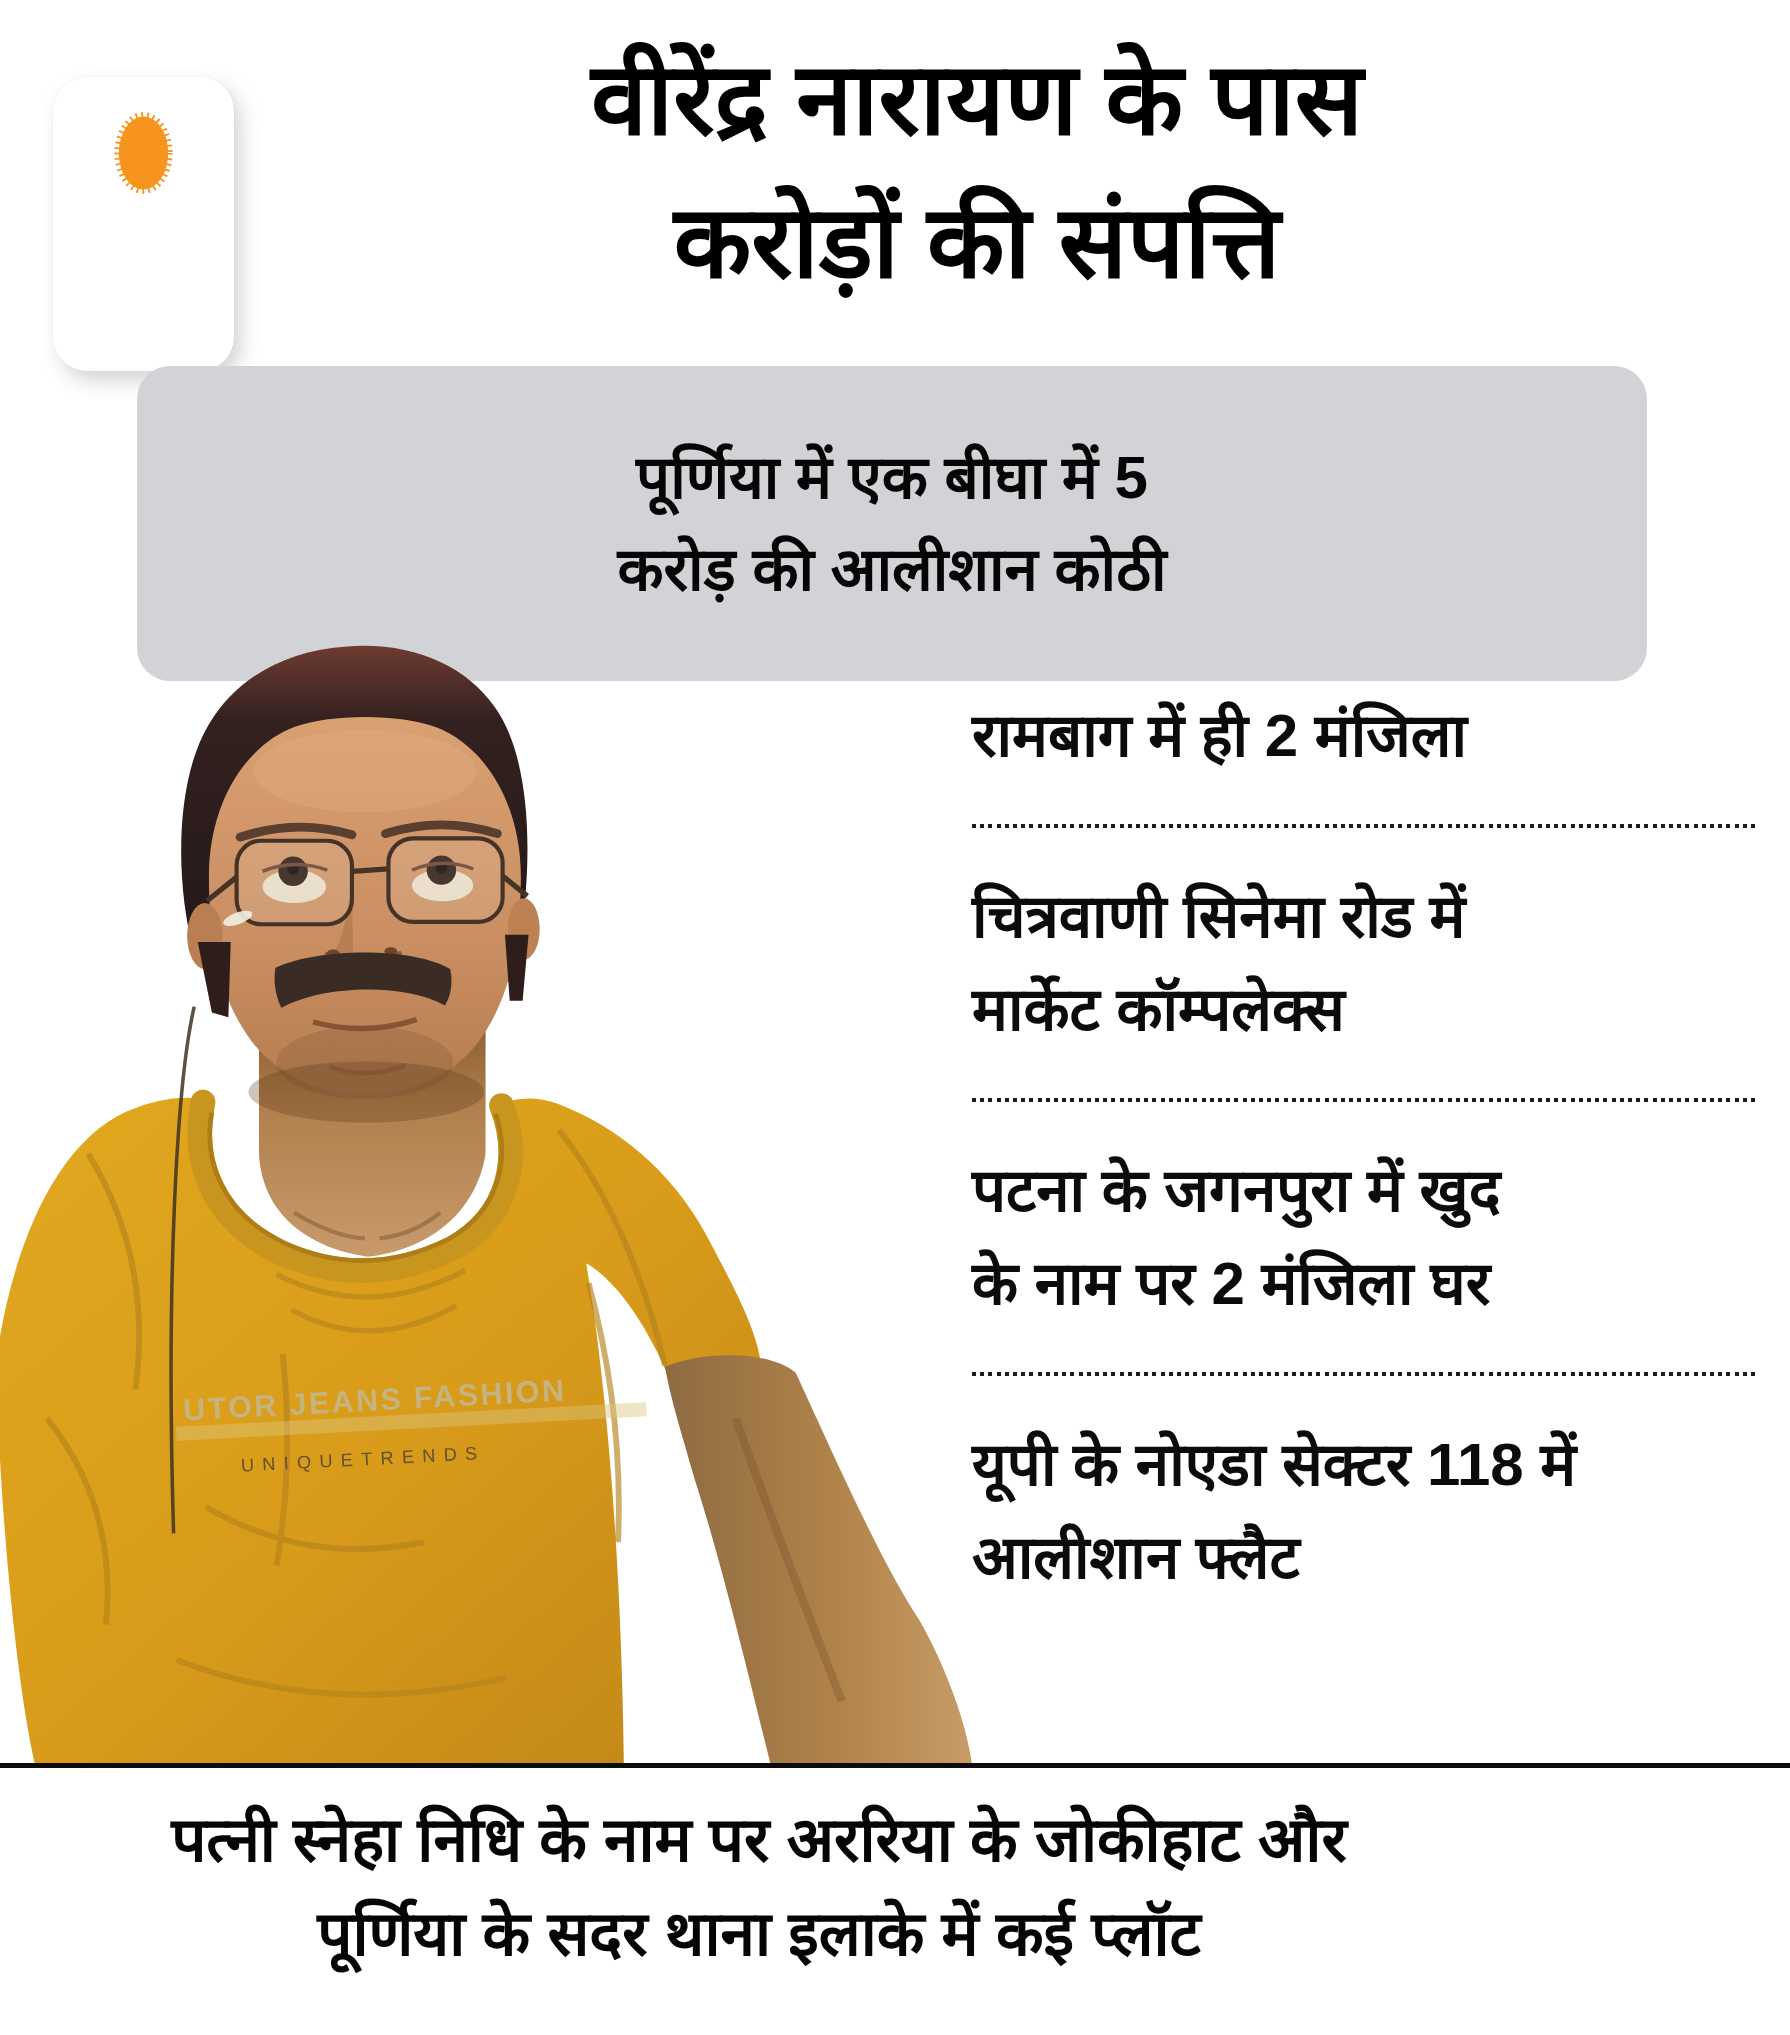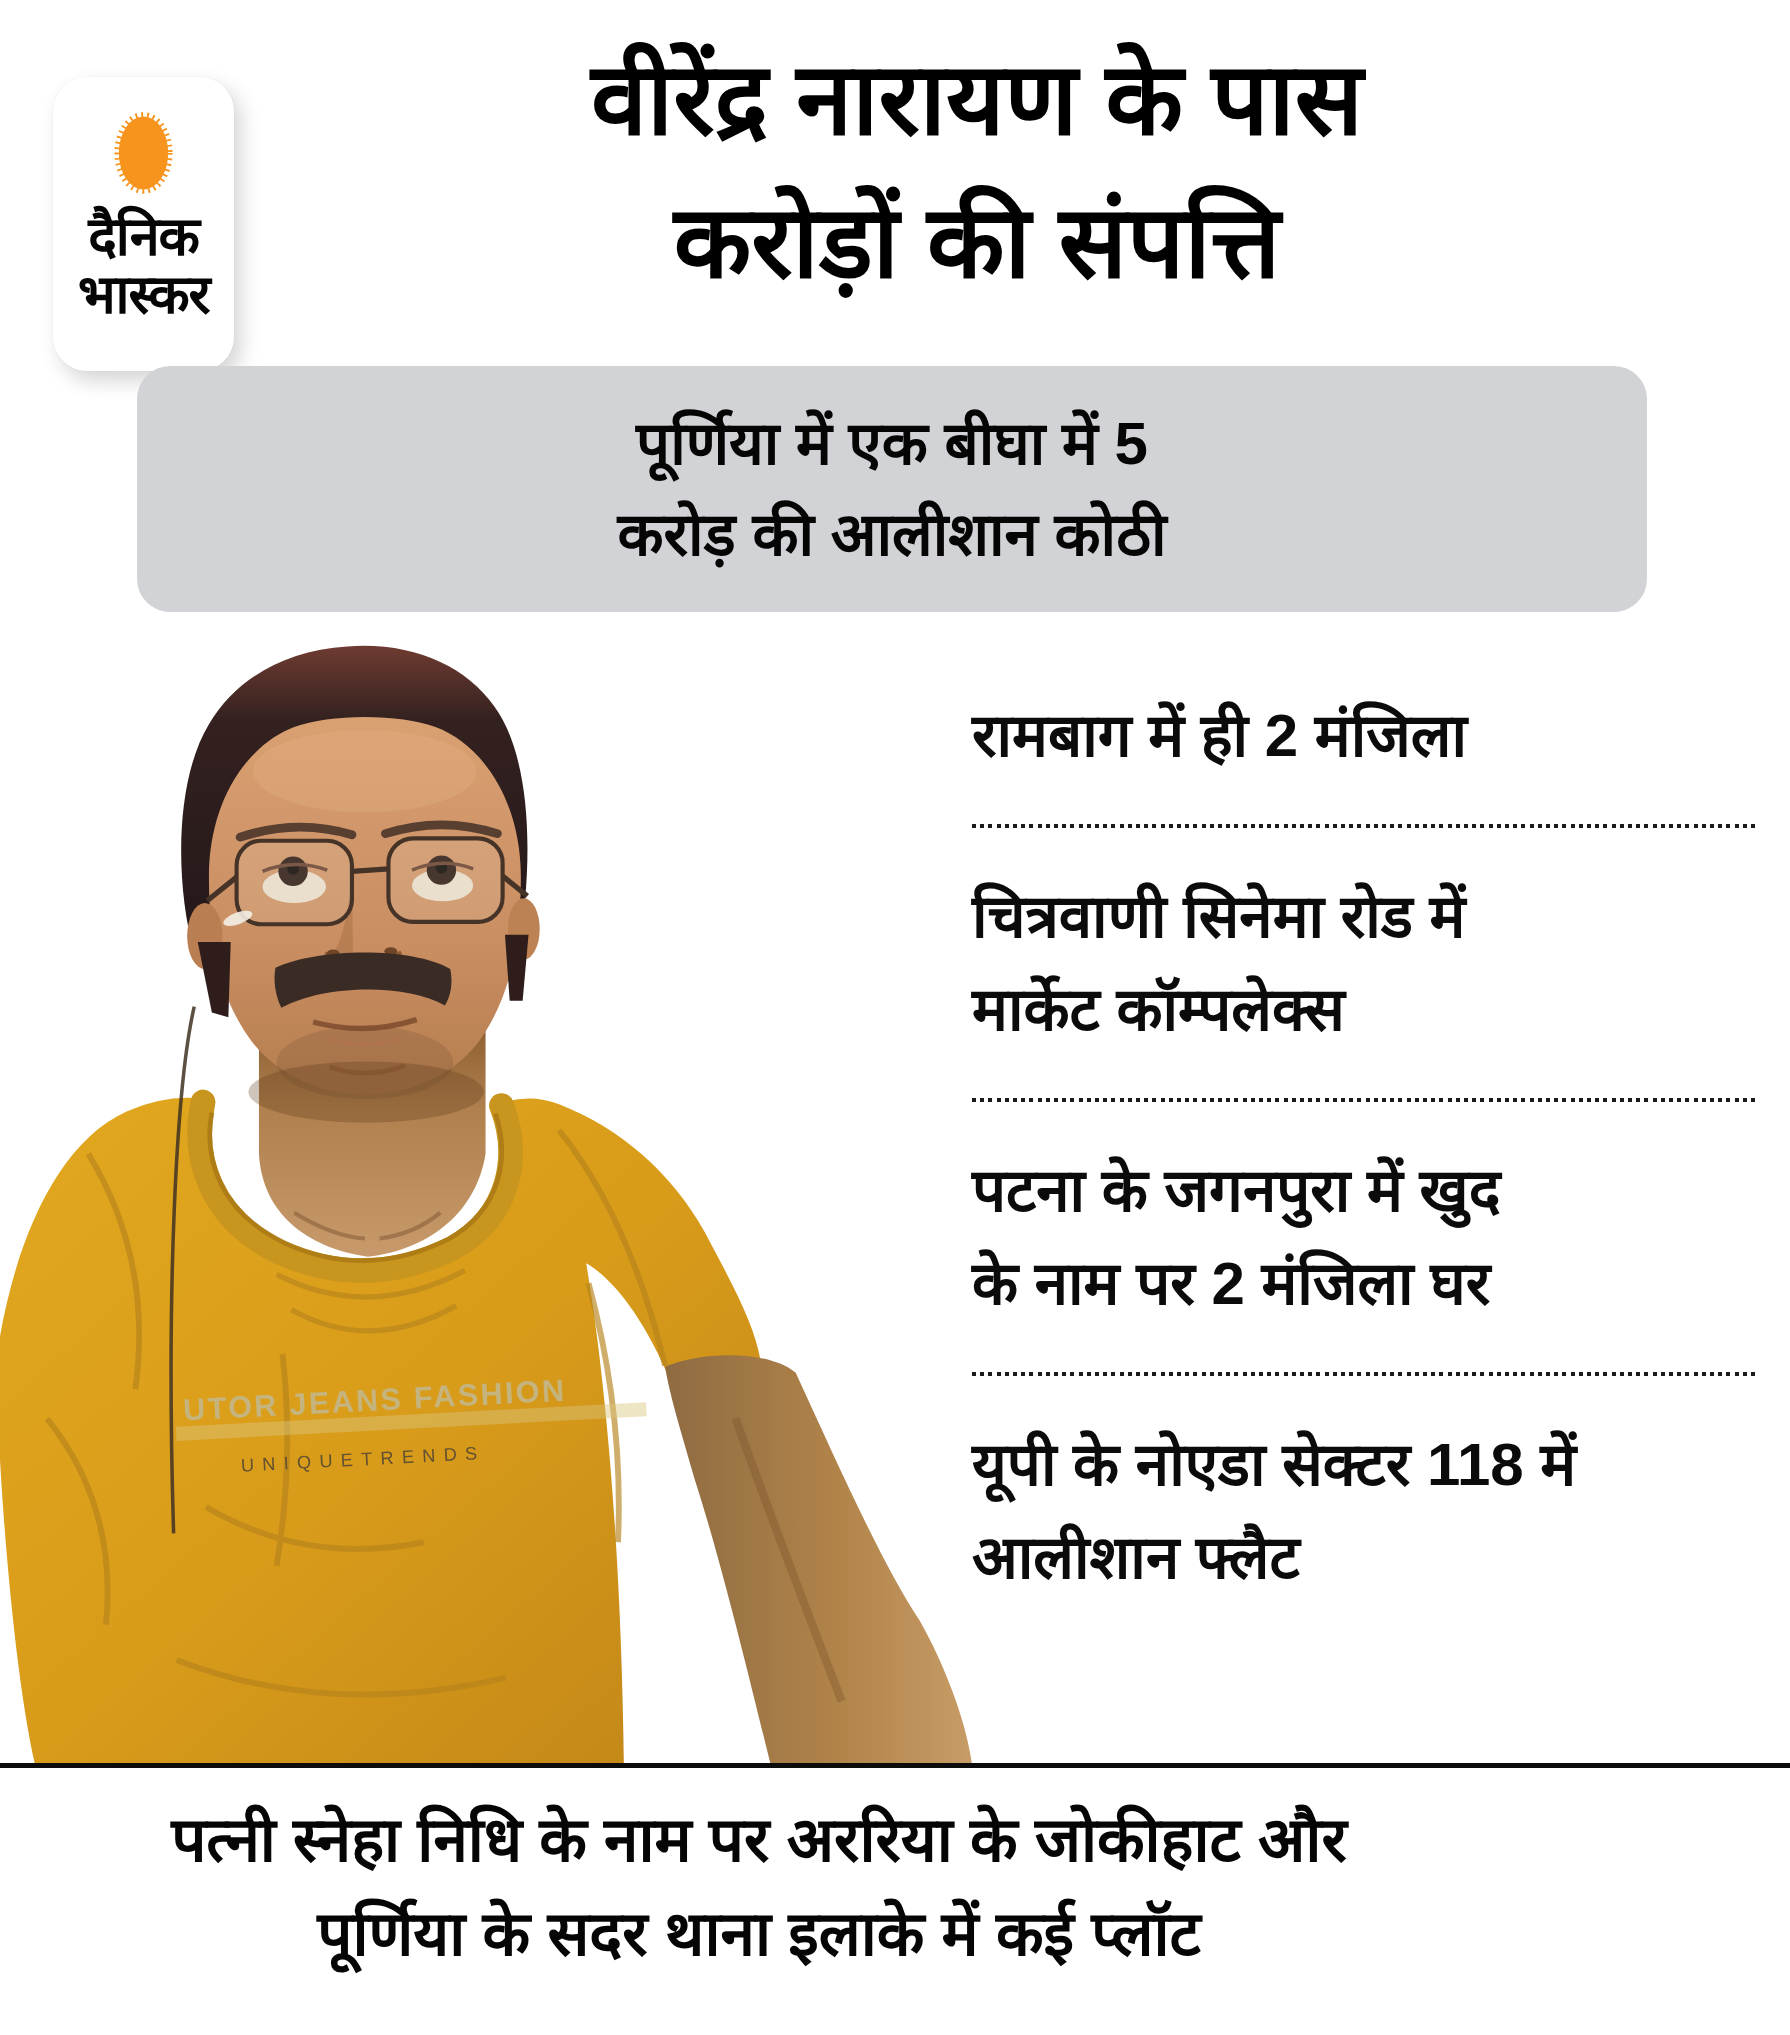--- a/index.html
+++ b/index.html
@@ -25,21 +25,21 @@
     font-size:54px;font-weight:800;line-height:1.07;letter-spacing:-1.2px;
   }
   
   .headline{
     position:absolute;left:247px;top:28px;width:1460px;
     text-align:center;color:#000;
     font-size:101px;font-weight:800;line-height:1.42;
   }
   
   .highlight{
-    position:absolute;left:137px;top:366px;width:1510px;height:246px;
+    position:absolute;left:137px;top:366px;width:1510px;height:315px;
     background:#D2D3D6;border-radius:33px;
     display:flex;flex-direction:column;align-items:center;justify-content:center;
     text-align:center;color:#050505;
     font-size:60px;font-weight:700;line-height:1.52;
   }
   
   .photo{position:absolute;left:0;top:624px;width:977px;height:1142px;}
   .photo svg{display:block;width:100%;height:100%;}
   
   .assets{position:absolute;left:972px;top:647px;width:786px;}
@@ -61,24 +61,20 @@
 </style>
 </head>
 <body>
 
 <div class="page">
 
   <div class="logo">
     <svg class="logo-sun" viewBox="0 0 120 160">
       <ellipse cx="60" cy="80" rx="42" ry="62" fill="#F7941E" stroke="#F7941E" stroke-width="15" stroke-dasharray="3 6"></ellipse>
     </svg>
-    <div class="logo-text">
-      <div>दैनिक</div>
-      <div>भास्कर</div>
-    </div>
   </div>
 
   <div class="headline">
     <div>वीरेंद्र नारायण के पास</div>
     <div>करोड़ों की संपत्ति</div>
   </div>
 
   <div class="highlight">
     <div>पूर्णिया में एक बीघा में 5</div>
     <div>करोड़ की आलीशान कोठी</div>

